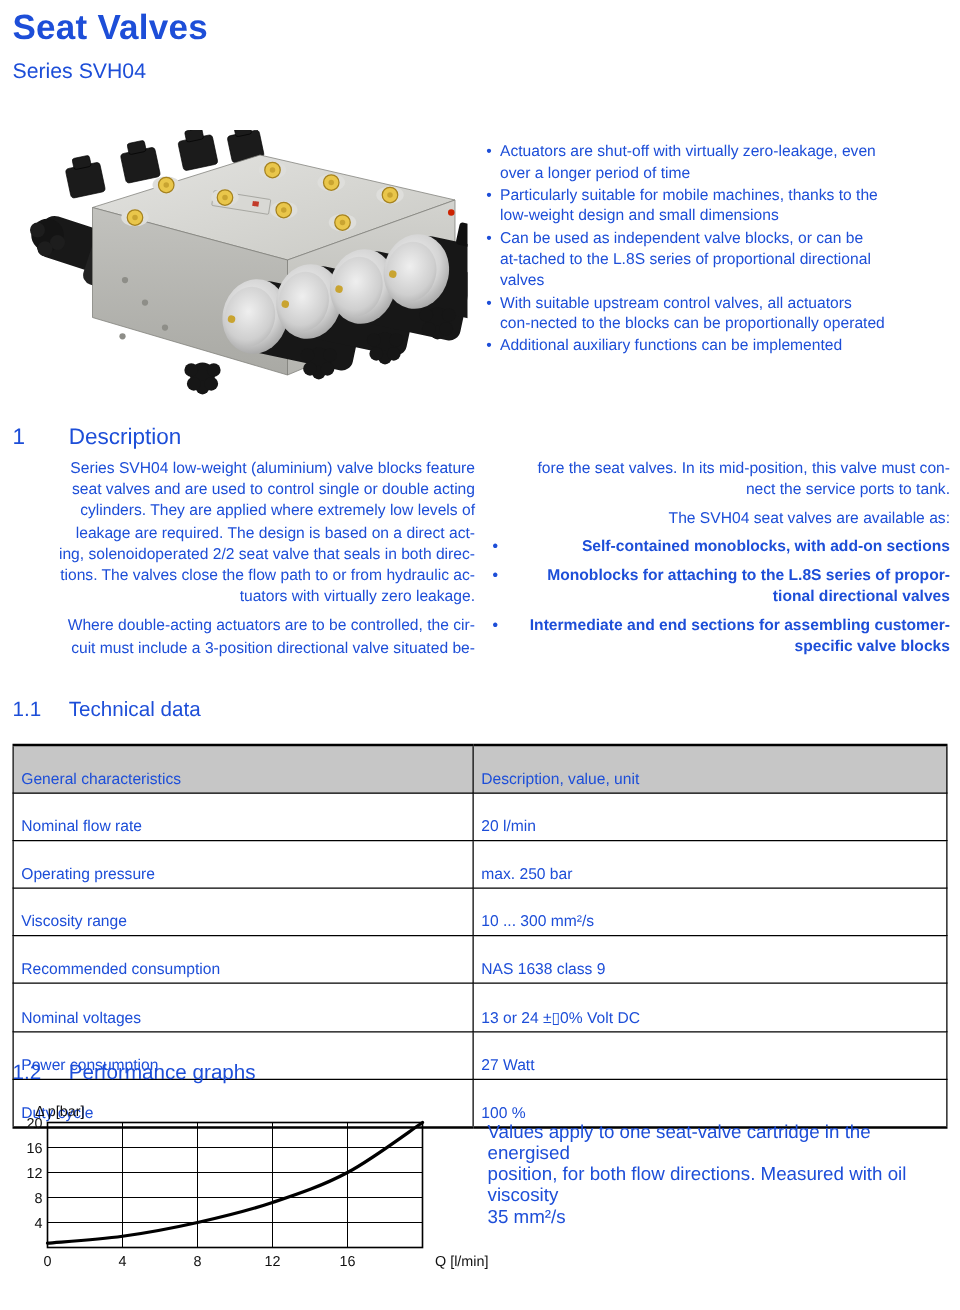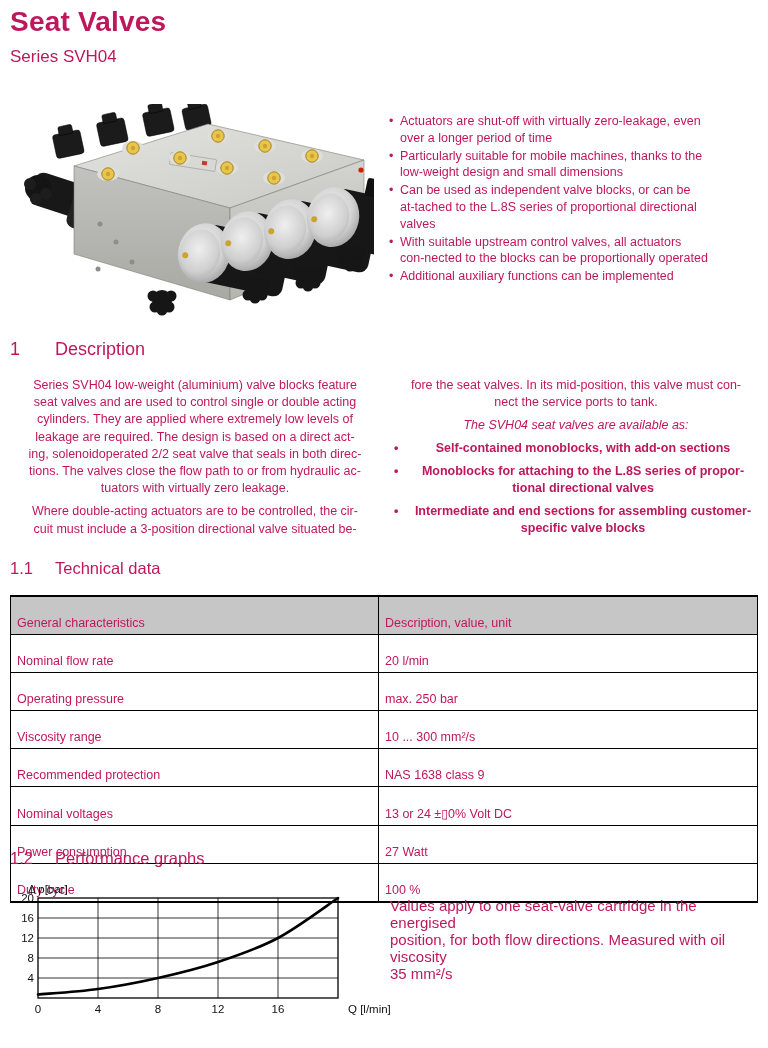--- a/index.html
+++ b/index.html
@@ -1,36 +1,36 @@
 <!DOCTYPE html>
 <html><head>
 <meta charset="utf-8">
 <style>
   * { margin:0; padding:0; box-sizing:border-box; }
   html,body { background:#ffffff; }
   .page {
     position:relative; width:768px; height:1048px; background:#ffffff;
-    font-family:"Liberation Sans", sans-serif; color:#be185d; overflow:hidden;
+    font-family:"Liberation Sans", sans-serif; color:#1d4ed8; overflow:hidden;
   }
   .doc-title { position:absolute; left:10px; top:6px; font-size:28px; font-weight:bold; letter-spacing:0.2px; }
   .doc-subtitle { position:absolute; left:10px; top:47px; font-size:17px; }
 
   
   .features { position:absolute; left:388px; top:113px; width:372px; font-size:12.5px; line-height:16.8px; }
   .features li { list-style:none; position:relative; padding-left:12px; margin-bottom:1px; white-space:pre-line; }
   .features li::before { content:"•"; position:absolute; left:1px; top:0; }
 
   
   .sec-head { position:absolute; left:10px; font-size:18px; }
   .sec-head .num { display:inline-block; width:45px; }
   .sec-head.sub { font-size:16.5px; }
   .sec-head.sub .num { width:45px; }
 
   
-  .col { position:absolute; top:377px; width:370px; font-size:12.5px; line-height:17.2px; text-align:center; }
+  .col { position:absolute; top:366px; width:370px; font-size:12.5px; line-height:17.2px; text-align:right; }
   .col p { white-space:pre-line; margin-bottom:6px; }
   .col.left { left:10px; }
   .col.right { left:392px; width:368px; }
   .col .blist li { list-style:none; position:relative; padding-left:14px; margin:5px 0 6px 0; white-space:pre-line;font-weight:bold; }
   .col .blist li::before { content:"•"; position:absolute; left:2px; top:0; }
 
   
   .tech-table { position:absolute; left:10px; top:595px; width:748px; border-collapse:collapse; font-size:12.5px; }
   .tech-table th, .tech-table td { border:1px solid #000; padding:19px 6px 4px 6px; text-align:left; font-weight:normal; height:23px; vertical-align:middle; }
   .tech-table thead th { background:#c6c6c6; border-top:2px solid #000; height:24px; }
@@ -265,21 +265,21 @@
 leakage are required. The design is based on a direct act-
 ing, solenoidoperated 2/2 seat valve that seals in both direc-
 tions. The valves close the flow path to or from hydraulic ac-
 tuators with virtually zero leakage.</p>
     <p>Where double-acting actuators are to be controlled, the cir-
 cuit must include a 3-position directional valve situated be-</p>
   </div>
   <div class="col right">
     <p>fore the seat valves. In its mid-position, this valve must con-
 nect the service ports to tank.</p>
-    <p style="margin-bottom:2px;font-style:italic;">The SVH04 seat valves are available as:</p>
+    <p style="margin-bottom:2px;">The SVH04 seat valves are available as:</p>
     <ul class="blist">
       <li>Self-contained monoblocks, with add-on sections</li>
       <li>Monoblocks for attaching to the L.8S series of propor-
 tional directional valves</li>
       <li>Intermediate and end sections for assembling customer-
 specific valve blocks</li>
     </ul>
   </div>
 
   <div class="sec-head sub" style="top:559px;">
@@ -300,21 +300,21 @@
         </tr>
       <tr>
           <td>Operating pressure</td>
           <td>max. 250 bar</td>
         </tr>
       <tr>
           <td>Viscosity range</td>
           <td>10 ... 300 mm²/s</td>
         </tr>
       <tr>
-          <td>Recommended protection</td>
+          <td>Recommended consumption</td>
           <td>NAS 1638 class 9</td>
         </tr>
       <tr>
           <td>Nominal voltages</td>
           <td>13 or 24 ±▯0% Volt DC</td>
         </tr>
       <tr>
           <td>Power consumption</td>
           <td>27 Watt</td>
         </tr>

